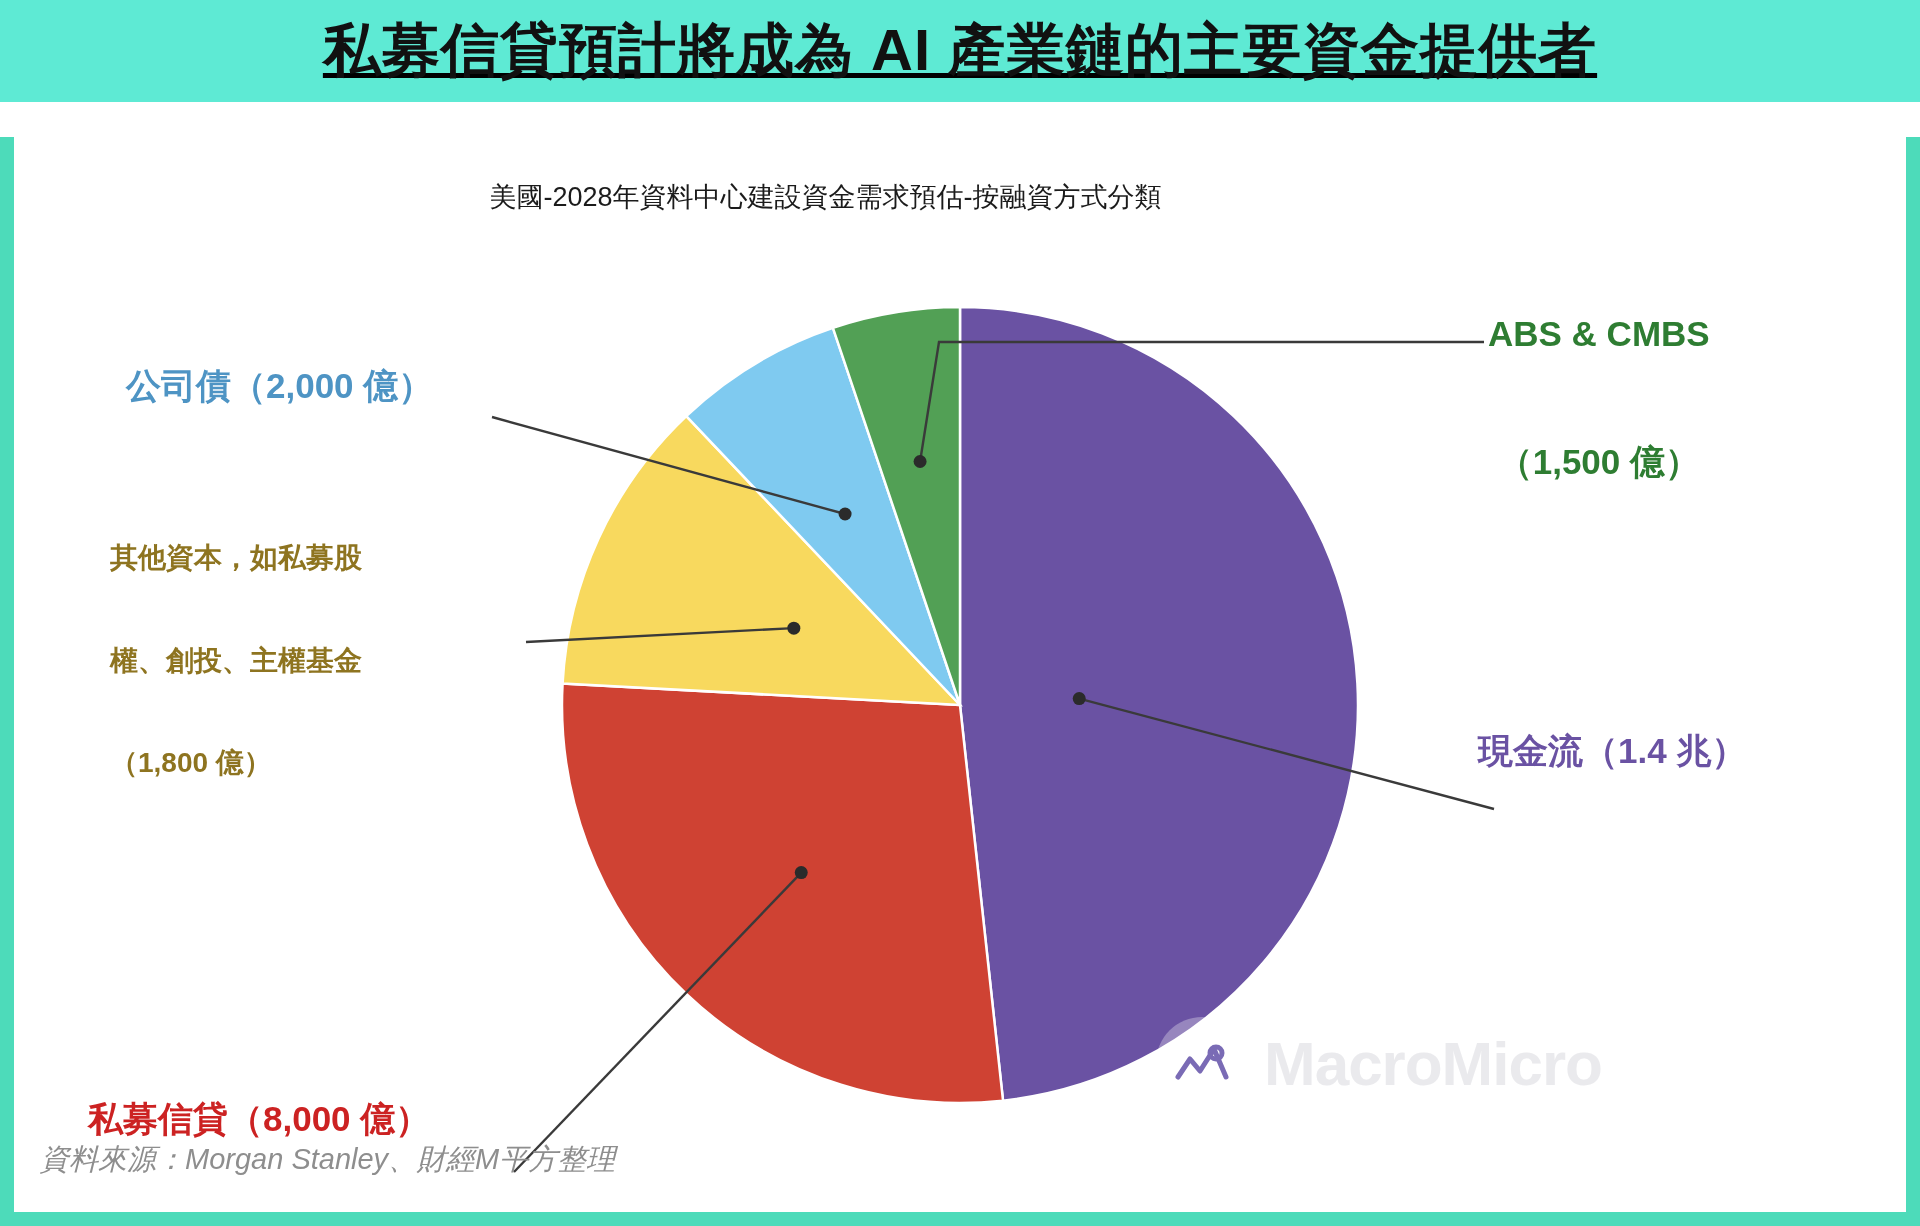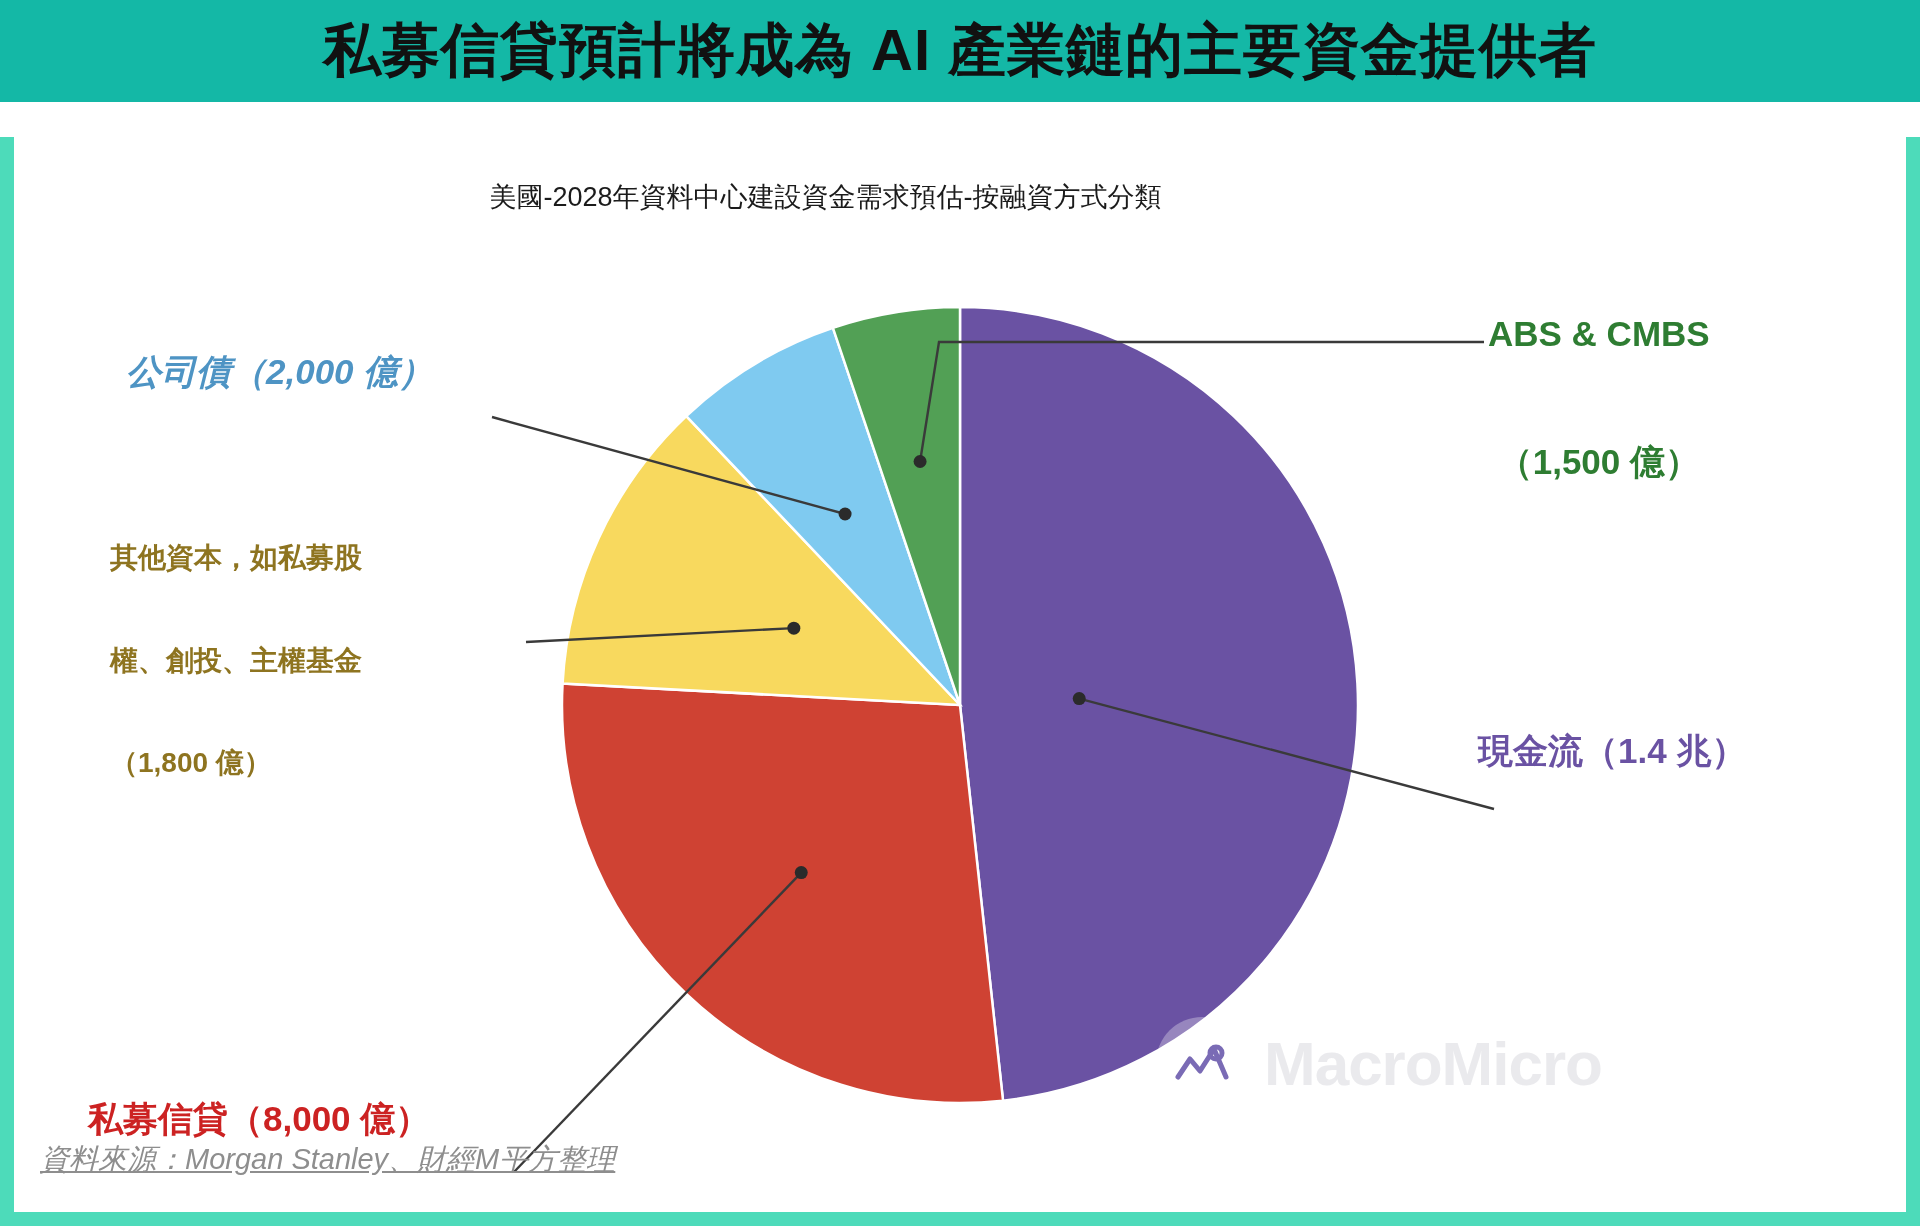--- a/index.html
+++ b/index.html
@@ -6,22 +6,22 @@
   body{
     width:1920px;height:1226px;
     background:#ffffff;
     font-family:"Liberation Sans","DejaVu Sans",sans-serif;
     overflow:hidden;
     position:relative;
   }
   
   #header-band{
     position:absolute;left:0;top:0;width:1920px;height:102px;
-    background:#14b8a6;
-    display:flex;align-items:center;justify-content:center;
+    background:#5eead4;
+    display:flex;align-items:center;justify-content:center;text-decoration:underline;
   }
   #page-title{
     font-size:58px;font-weight:bold;color:#111111;
     letter-spacing:1px;white-space:nowrap;
     font-family:"Liberation Sans","DejaVu Sans",sans-serif;
   }
   
   #frame-left{position:absolute;left:0;top:137px;width:14px;height:1089px;background:#4DDBBA;}
   #frame-right{position:absolute;right:0;top:137px;width:14px;height:1089px;background:#4DDBBA;}
   #frame-bottom{position:absolute;left:0;bottom:0;width:1920px;height:14px;background:#4DDBBA;}
@@ -55,28 +55,27 @@
     font-size:62px;font-weight:bold;color:rgba(232,232,236,0.92);
     font-family:"Liberation Sans","DejaVu Sans",sans-serif;
     letter-spacing:-1px;
   }
 
   
   #source-note{
     position:absolute;left:40px;top:1140px;
     font-size:29px;font-style:italic;color:#8e8e8e;
     font-family:"Liberation Sans","DejaVu Sans",sans-serif;
-    text-decoration:underline;
   }
 
   
   .callout{position:absolute;font-weight:bold;line-height:1.22;white-space:pre;}
   #label-abs   {left:1488px;top:228px;  font-size:35px;color:#2E7D32;text-align:center;}
   #label-cash  {left:1478px;top:645px;  font-size:35px;color:#6A52A3;text-align:left;}
-  #label-bond  {left:126px; top:266px;  font-size:35px;color:#4E94C4;text-align:right;font-style:italic;}
+  #label-bond  {left:126px; top:280px;  font-size:35px;color:#4E94C4;text-align:right;}
   #label-other {left:110px; top:473px;  font-size:28px;color:#8E7420;text-align:left;}
   #label-pc    {left:88px;  top:1013px; font-size:35px;color:#CC2222;text-align:left;}
   .cl-line{display:block;}
 </style>
 </head>
 <body>
 
 <div id="header-band">
   <div id="page-title">私募信貸預計將成為 AI 產業鏈的主要資金提供者</div>
 </div>

